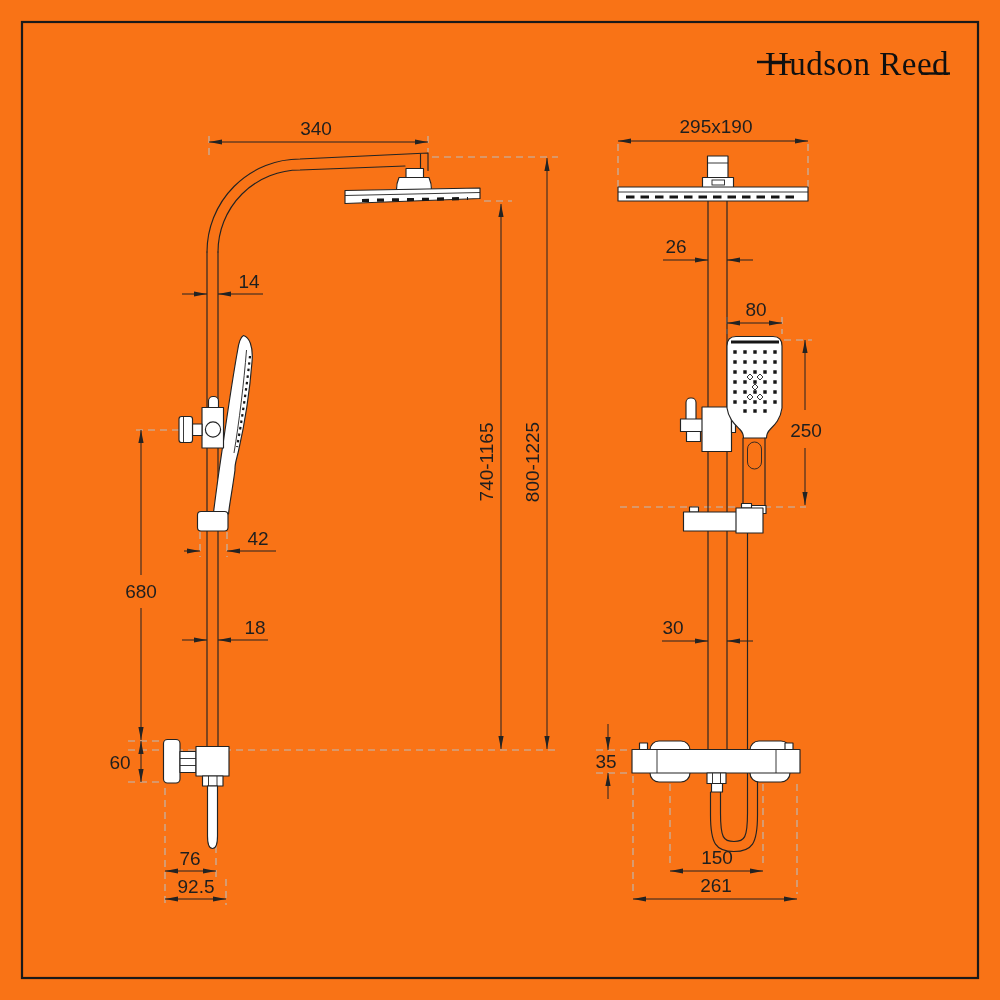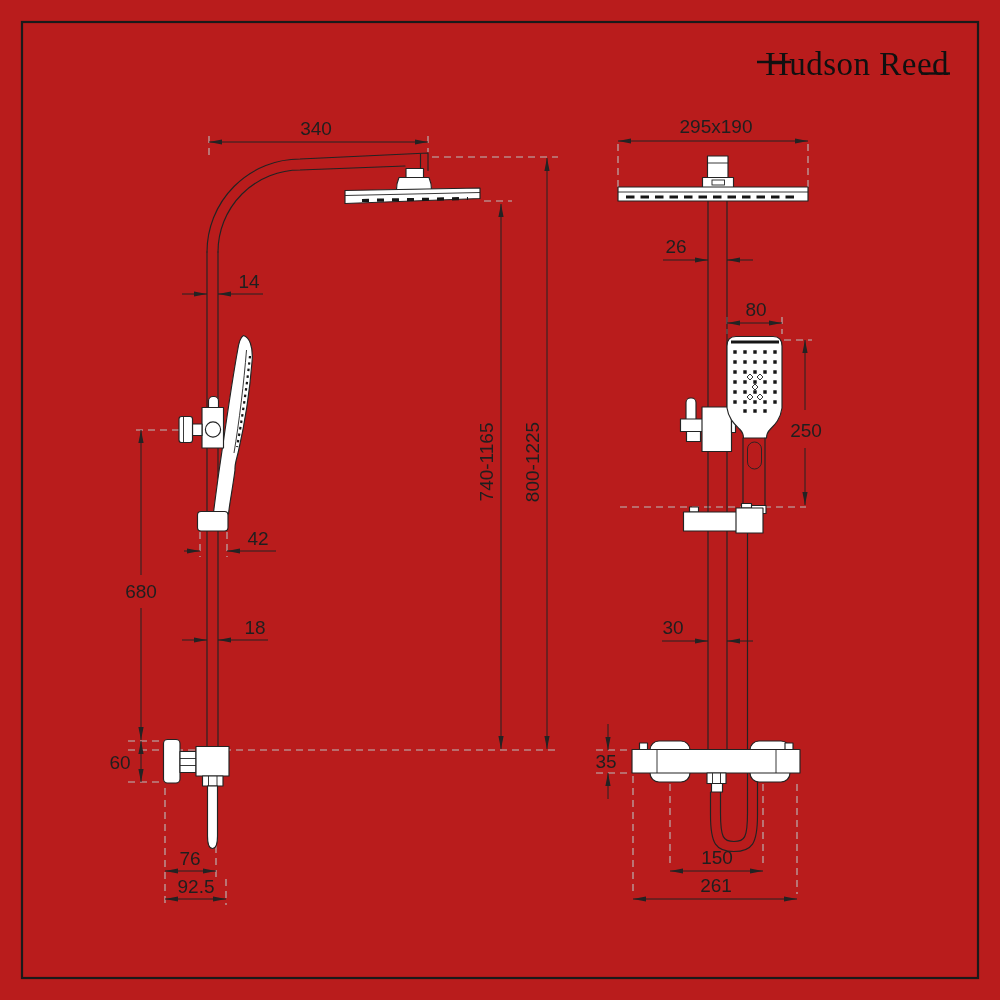--- a/index.html
+++ b/index.html
@@ -1,16 +1,16 @@
 <!DOCTYPE html>
 <html><head>
 <meta charset="utf-8">
 <style>
   html,body{margin:0;padding:0;background:#fff;width:1000px;height:1000px;overflow:hidden}
-  #stage{position:relative;width:1000px;height:1000px;background:#b91c1c}
+  #stage{position:relative;width:1000px;height:1000px;background:#f97316}
   svg{position:absolute;left:0;top:0}
   
   .s  {stroke:#232323;stroke-width:1.15;fill:none;stroke-linecap:round;stroke-linejoin:round}
   .sw {stroke:#232323;stroke-width:1.15;fill:#ffffff;stroke-linejoin:round}
   .thin{stroke:#232323;stroke-width:.9;fill:none}
   .sb {fill:#161616;stroke:none}
   
   .d  {stroke:#bcbcbc;stroke-width:1.1;fill:none;stroke-dasharray:7 5}
   
   .dim{stroke:#232323;stroke-width:1;fill:none}

